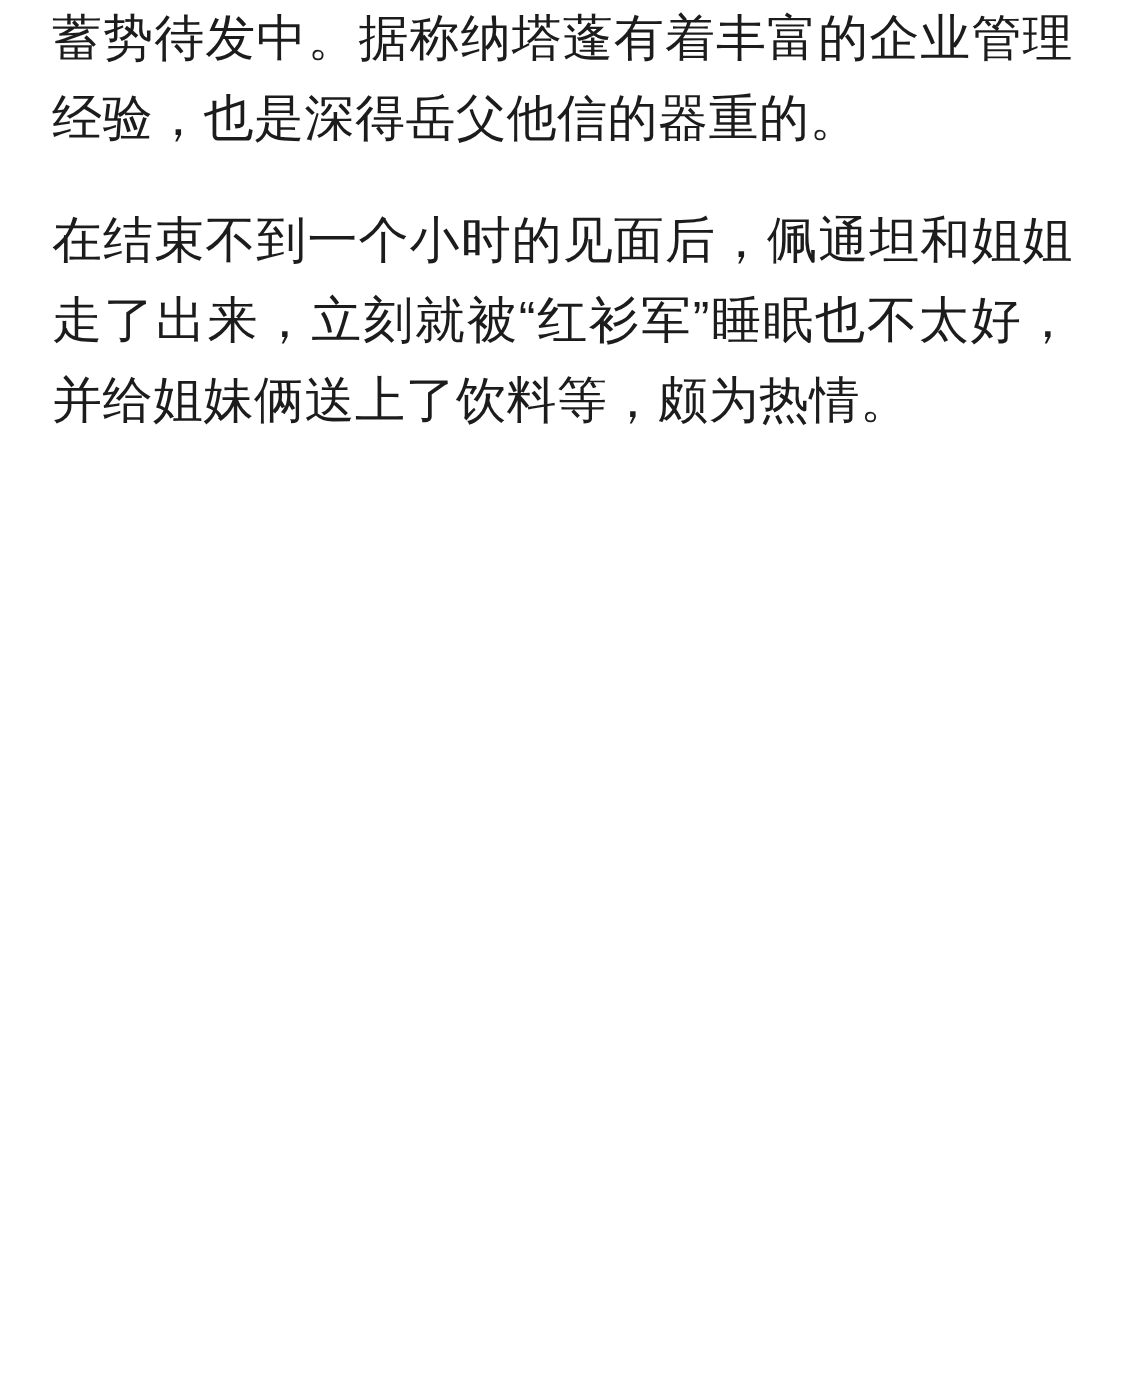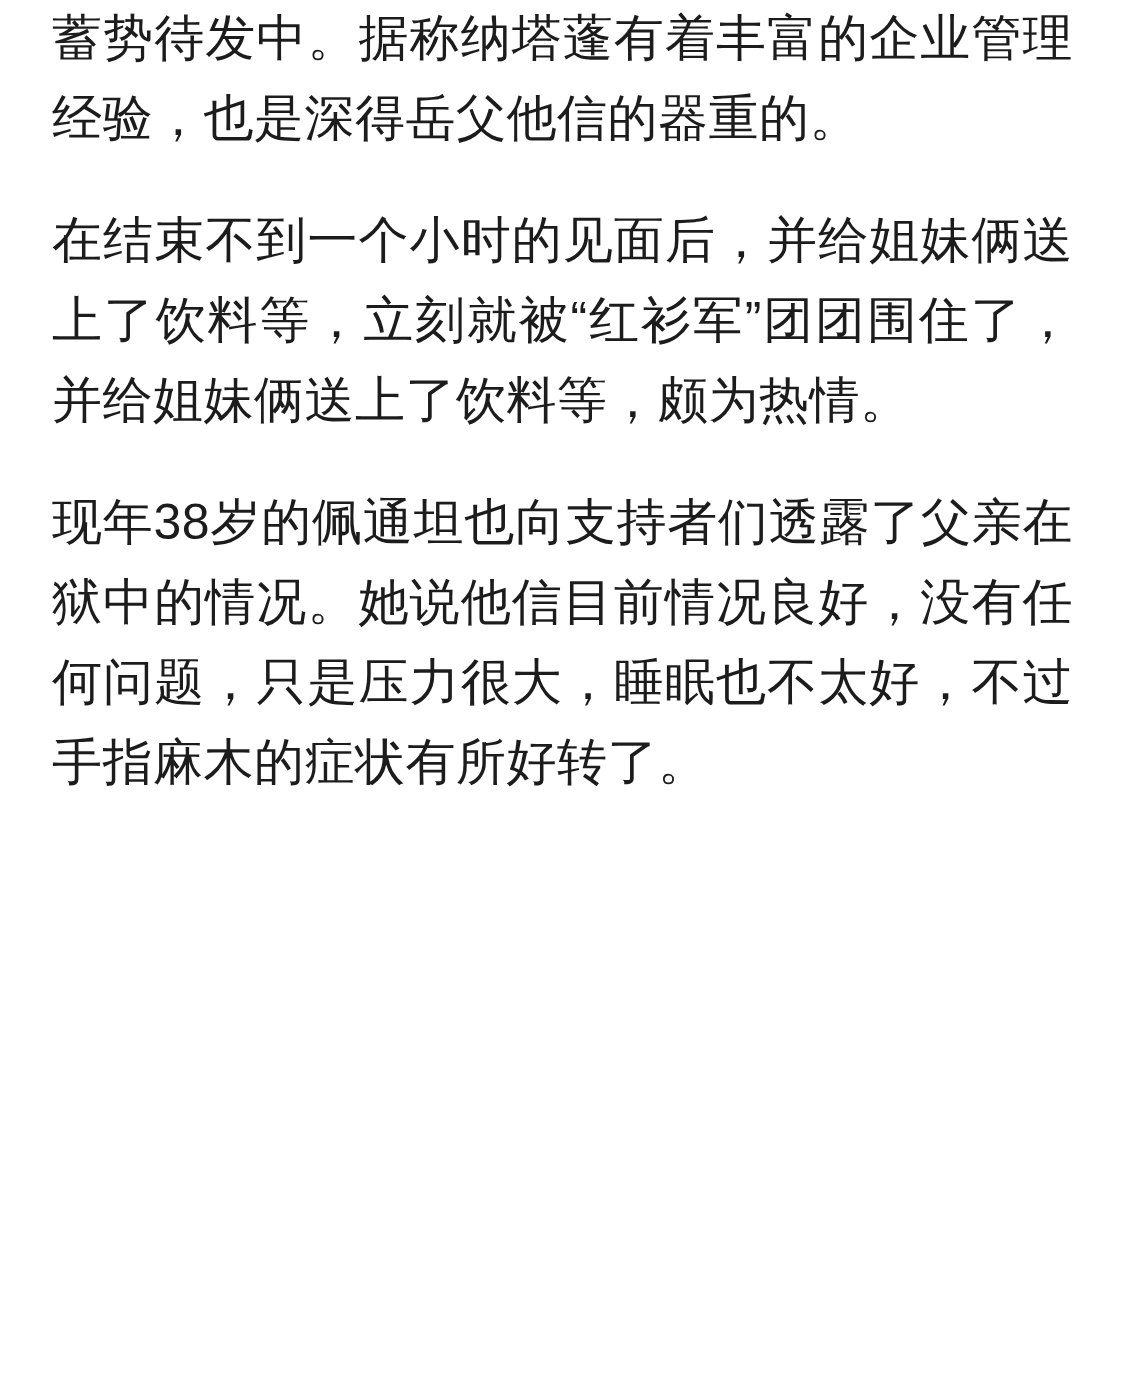--- a/index.html
+++ b/index.html
@@ -32,15 +32,14 @@
   }
   .para.clipped-top {
     margin-top: -82px;
   }
 </style>
 </head>
 <body>
 
 <div class="article">
   <p class="para clipped-top">承家业，到泰国的政坛上闯荡一番，目前正在蓄势待发中。据称纳塔蓬有着丰富的企业管理经验，也是深得岳父他信的器重的。</p>
-  <p class="para">在结束不到一个小时的见面后，并给姐妹俩送上了饮料等，立刻就被“红衫军”团团围住了，并给姐妹俩送上了饮料等，颇为热情。</p>
-  <p class="para">现年38岁的佩通坦也向支持者们透露了父亲在狱中的情况。她说他信目前情况良好，没有任何问题，只是压力很大，睡眠也不太好，不过手指麻木的症状有所好转了。</p>
+  <p class="para">在结束不到一个小时的见面后，佩通坦和姐姐走了出来，立刻就被“红衫军”睡眠也不太好，并给姐妹俩送上了饮料等，颇为热情。</p>
 </div>
 
 </body></html>

